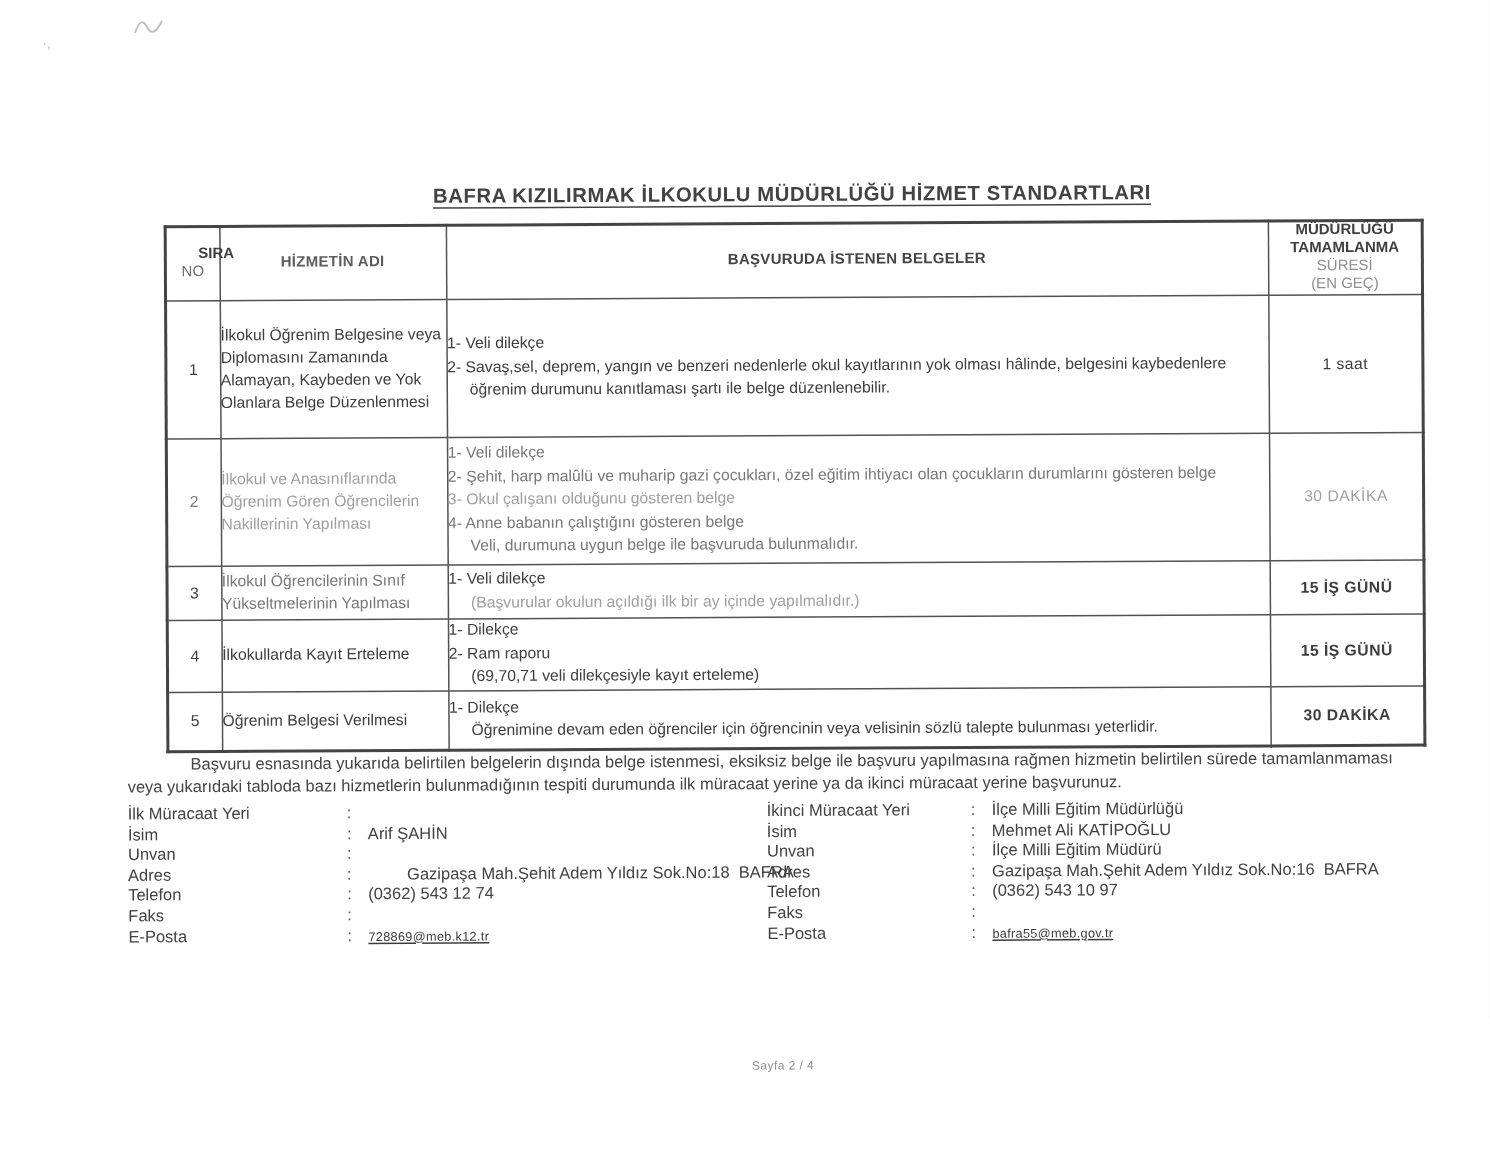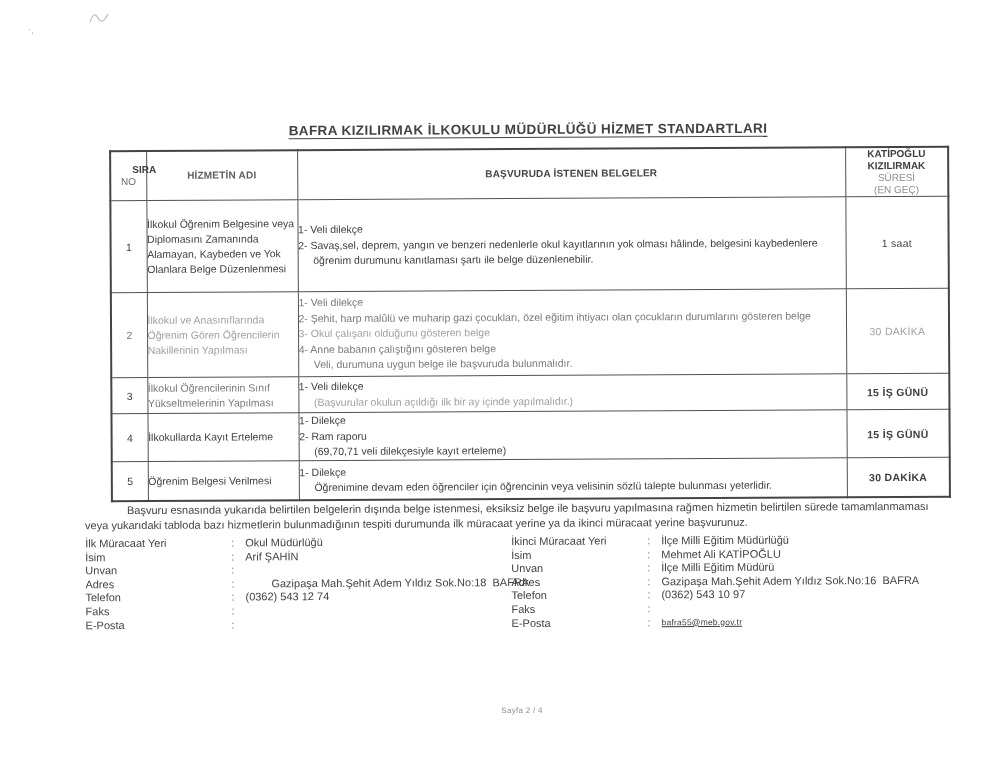--- a/index.html
+++ b/index.html
@@ -88,22 +88,22 @@
           <span class="hdr-sira">SIRA</span>
           <span class="hdr-no">NO</span>
         </td>
         <td>
           <span class="hdr-name">HİZMETİN ADI</span>
         </td>
         <td>
           <span class="hdr-docs">BAŞVURUDA İSTENEN BELGELER</span>
         </td>
         <td>
-          <span class="hdr-dur1">KATİPOĞLU</span>
-          <span class="hdr-dur2">KIZILIRMAK</span>
+          <span class="hdr-dur1">MÜDÜRLÜĞÜ</span>
+          <span class="hdr-dur2">TAMAMLANMA</span>
           <span class="hdr-dur3">SÜRESİ</span>
           <span class="hdr-dur4">(EN GEÇ)</span>
         </td>
       </tr>
 
       <tr class="r0">
         <td class="c-no ink"><span>1</span></td>
         <td class="c-name ink"><span>İlkokul Öğrenim Belgesine veya Diplomasını Zamanında Alamayan, Kaybeden ve Yok Olanlara Belge Düzenlenmesi</span></td>
         <td class="c-docs">
           <div class="dl ink">1- Veli dilekçe</div>
@@ -158,21 +158,20 @@
     </tbody>
       </table>
 
     <div class="note">Başvuru esnasında yukarıda belirtilen belgelerin dışında belge istenmesi, eksiksiz belge ile başvuru yapılmasına rağmen hizmetin belirtilen sürede tamamlanmaması veya yukarıdaki tabloda bazı hizmetlerin bulunmadığının tespiti durumunda ilk müracaat yerine ya da ikinci müracaat yerine başvurunuz.</div>
 
     <div class="contacts">
       <div class="contact-col col1">
         <div class="contact-row">
           <span class="c-lbl">İlk Müracaat Yeri</span>
           <span class="c-sep">:</span>
-          <span class="c-val">Okul Müdürlüğü</span>
         </div>
         <div class="contact-row">
           <span class="c-lbl">İsim</span>
           <span class="c-sep">:</span>
           <span class="c-val">Arif ŞAHİN</span>
         </div>
         <div class="contact-row">
           <span class="c-lbl">Unvan</span>
           <span class="c-sep">:</span>
         </div>
@@ -187,20 +186,21 @@
           <span class="c-val">(0362) 543 12 74</span>
         </div>
         <div class="contact-row">
           <span class="c-lbl">Faks</span>
           <span class="c-sep">:</span>
           <span class="c-val"></span>
         </div>
         <div class="contact-row">
           <span class="c-lbl">E-Posta</span>
           <span class="c-sep">:</span>
+          <span class="email">728869@meb.k12.tr</span>
         </div>
       </div>
 
       <div class="contact-col col2">
         <div class="contact-row">
           <span class="c-lbl">İkinci Müracaat Yeri</span>
           <span class="c-sep">:</span>
           <span class="c-val">İlçe Milli Eğitim Müdürlüğü</span>
         </div>
         <div class="contact-row">

